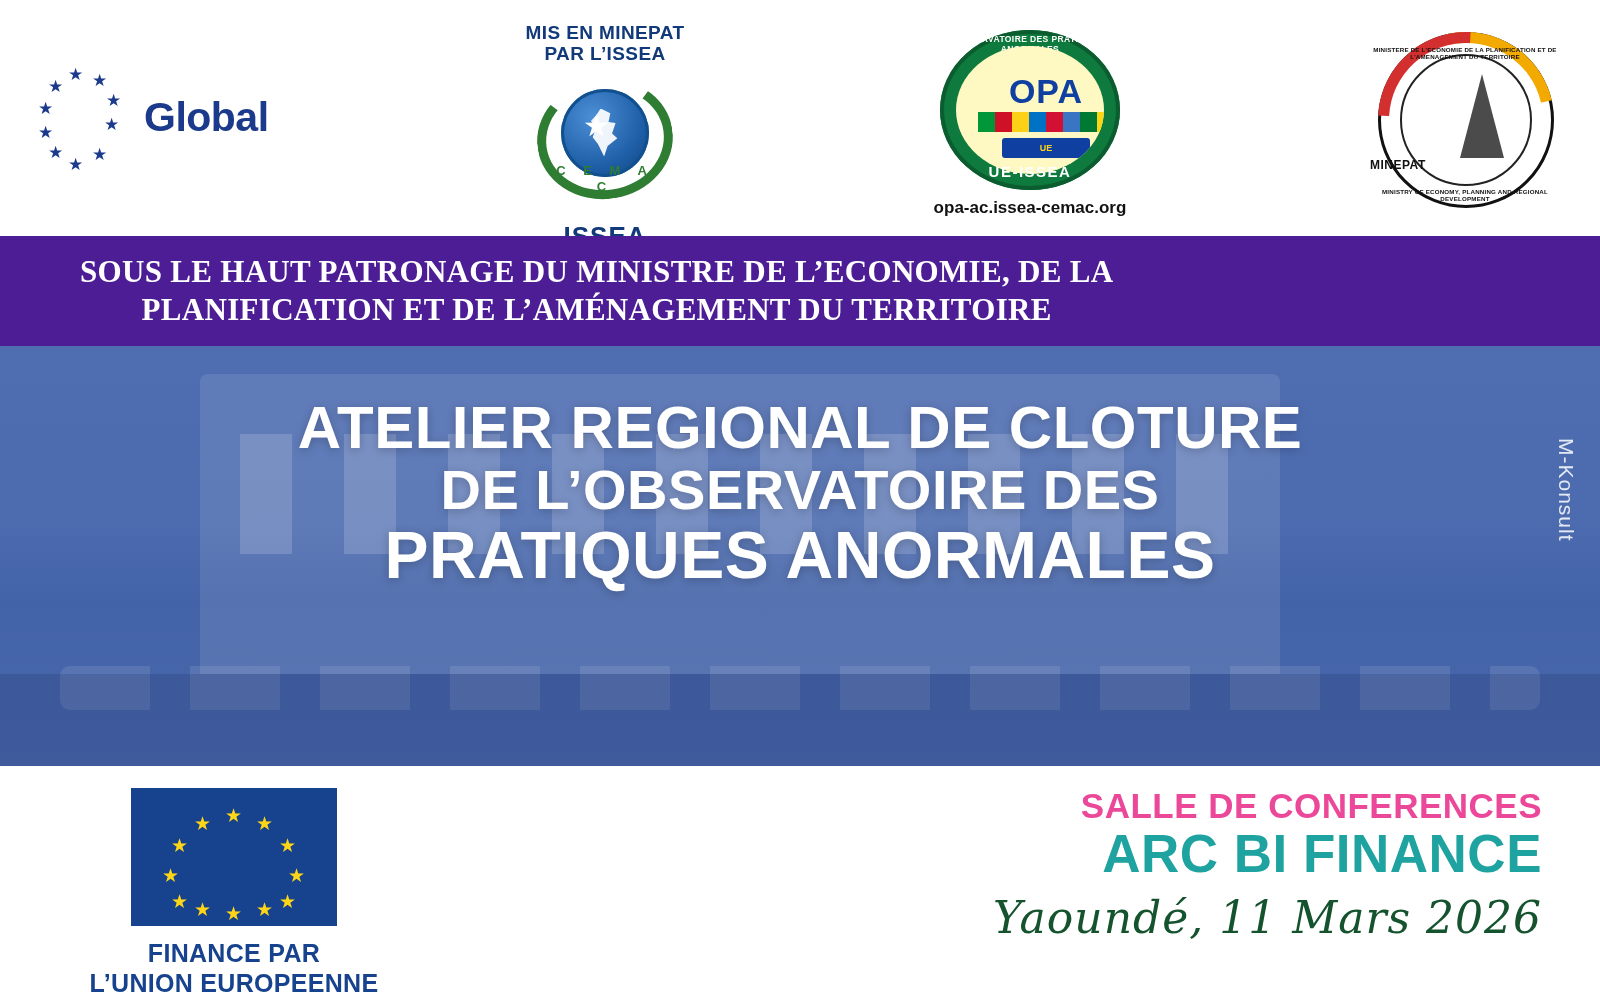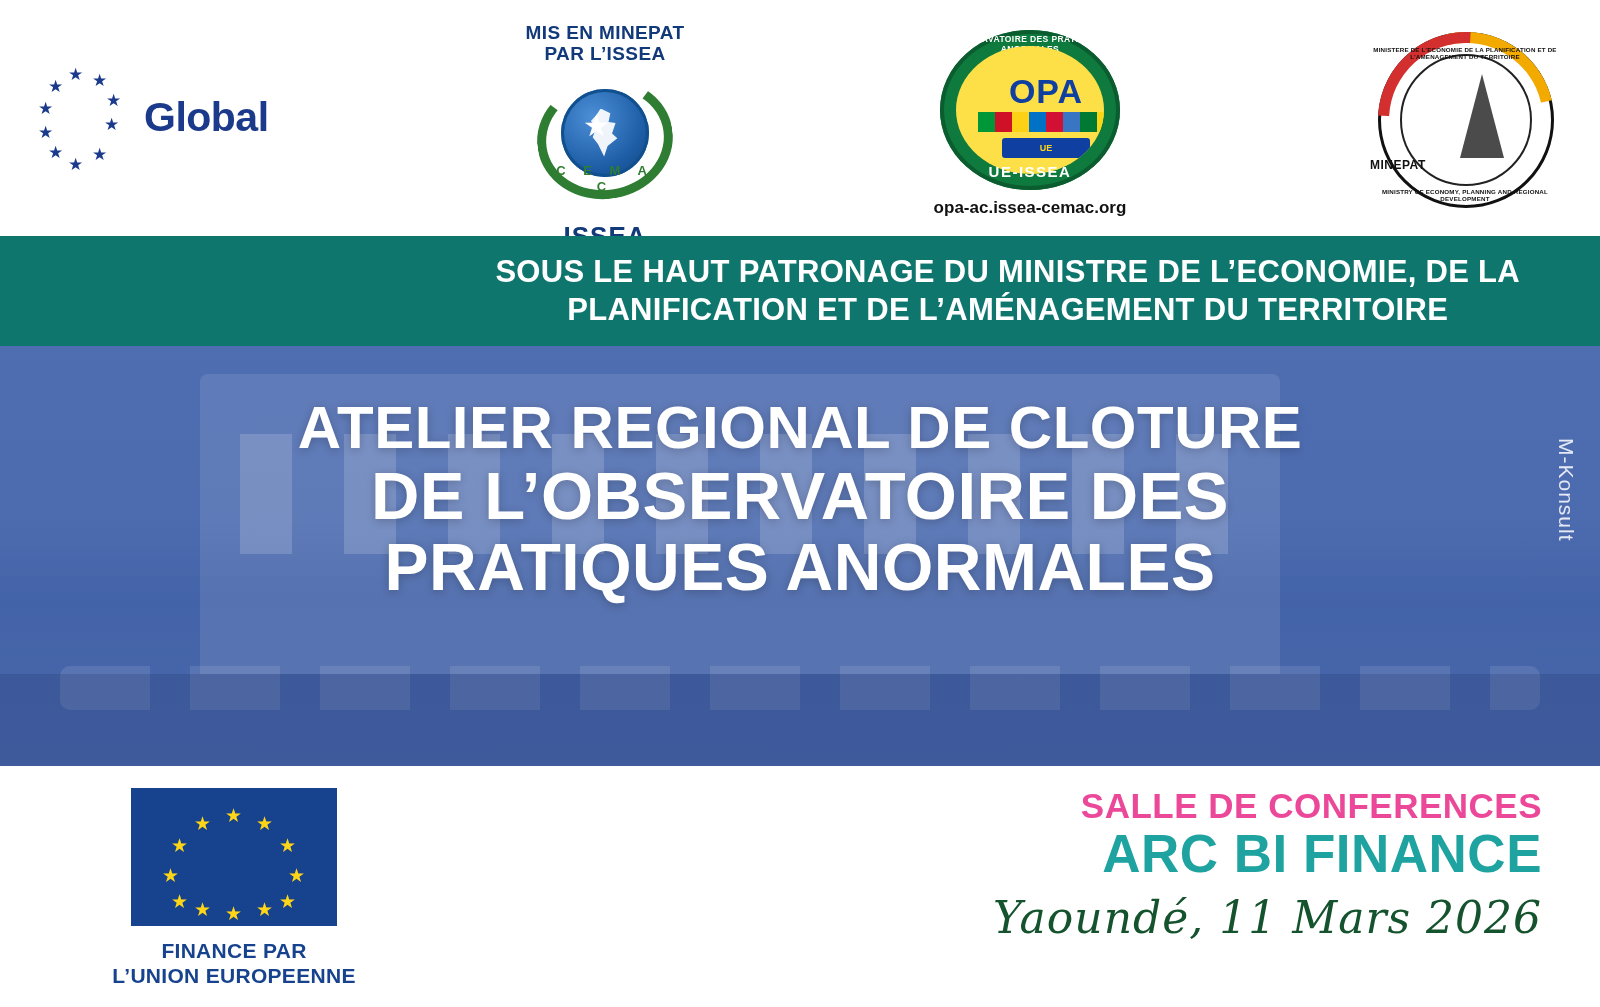--- a/index.html
+++ b/index.html
@@ -100,21 +100,21 @@
   }
   .opa-badge {
     position: relative; margin: 0 auto; width: 180px; height: 160px;
     border-radius: 50%;
     background: #0f7a3d;
     box-shadow: inset 0 0 0 4px #0b5c2e;
   }
   .opa-inner {
     position: absolute; left: 16px; top: 16px; right: 16px; bottom: 16px;
     border-radius: 50%;
-    background: #fde047;
+    background: #fef9c3;
     overflow: hidden;
   }
   .opa-title {
     position: absolute; left: 0; top: 4px; width: 180px;
     font-size: 8.5px; font-weight: bold; color: #ffffff;
     letter-spacing: .4px;
   }
   .opa-letters {
     position: absolute; left: 0; top: 26px; width: 180px;
     font-size: 34px; font-weight: bold; color: #0f3fa0; letter-spacing: 1px;
@@ -182,23 +182,24 @@
   .minepat-text-top { top: 20px; }
   .minepat-text-bot { bottom: 16px; }
   .minepat-name {
     position: absolute; left: 0; bottom: 46px; width: 190px; text-align: left;
     font-size: 12px; font-weight: bold; color: #111111; letter-spacing: .5px;
   }
 
   
   .green-band {
     position: absolute; left: 0; top: 236px; width: 1600px; height: 110px;
-    background: #0f766e;
-    display: flex; align-items: center; justify-content: flex-end;
+    background: #4c1d95;
+    display: flex; align-items: center; justify-content: flex-start;
     text-align: center;
+    font-family: Liberation Serif, serif;
   }
   .green-band-text {
     color: #ffffff; font-weight: bold; font-size: 31px; line-height: 1.22;
     letter-spacing: .3px; padding: 0 80px;
   }
 
   
   .hero {
     position: absolute; left: 0; top: 346px; width: 1600px; height: 420px;
     overflow: hidden;
@@ -235,21 +236,21 @@
         rgba(255,255,255,0) 90px, rgba(255,255,255,0) 130px);
     border-radius: 10px;
   }
   .hero-title {
     position: absolute; left: 0; top: 50px; width: 1600px;
     text-align: center; color: #ffffff; font-weight: bold;
     font-size: 62px; line-height: 1.07; letter-spacing: .5px;
     text-shadow: 0 2px 10px rgba(0,0,0,.22);
   }
   .hero-title .l1 { font-size: 60px; }
-  .hero-title .l2 { font-size: 67px; }
+  .hero-title .l2 { font-size: 56px; }
   .hero-title .l3 { font-size: 66px; }
   .credit {
     position: absolute; right: 22px; top: 92px;
     color: rgba(255,255,255,.85); font-size: 21px; letter-spacing: 1px;
     writing-mode: vertical-rl;
   }
 
   
   .bottom {
     position: absolute; left: 0; top: 766px; width: 1600px; height: 241px;
@@ -260,21 +261,21 @@
   }
   .eu-flag {
     position: relative; margin: 0 auto; width: 206px; height: 138px;
     background: #17438e;
   }
   .eu-flag span {
     position: absolute; color: #ffd617; font-size: 19px; line-height: 1;
   }
   .eu-caption {
     margin-top: 12px; color: #17438e; font-weight: bold;
-    font-size: 21px; line-height: 1.2; letter-spacing: .3px;
+    font-size: 25px; line-height: 1.2; letter-spacing: .3px;
   }
   .venue {
     position: absolute; right: 58px; top: 20px; text-align: right;
   }
   .venue-l1 {
     color: #ec4899; font-weight: bold; font-size: 35px; letter-spacing: .5px;
   }
   .venue-l2 {
     color: #1fa3a0; font-weight: bold; font-size: 53px; line-height: 1.05;
     letter-spacing: .5px;

